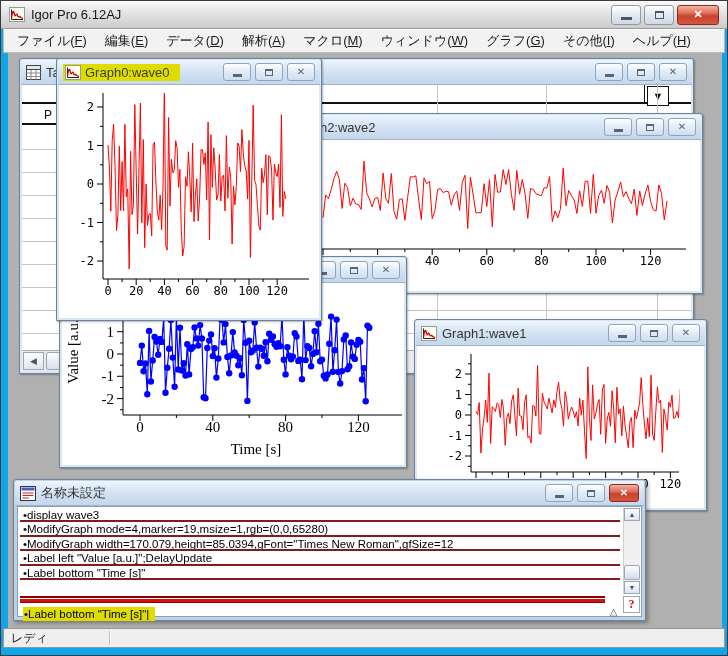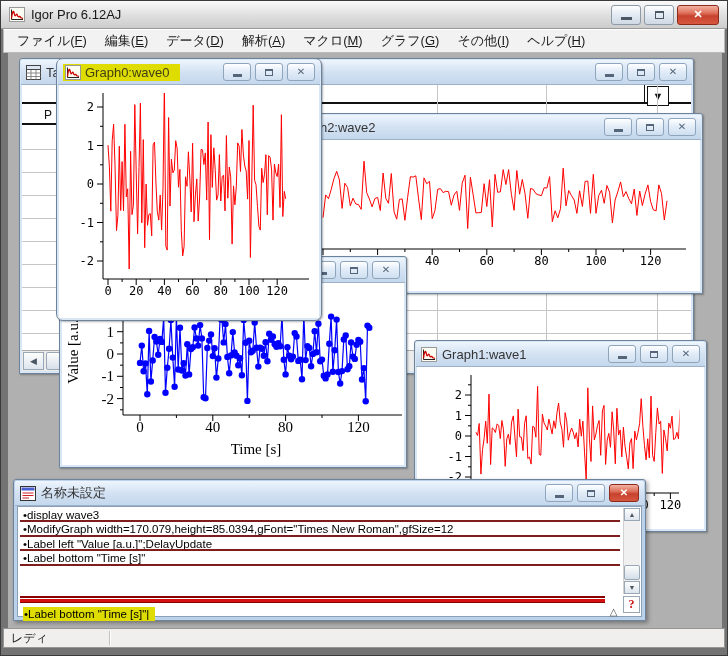--- a/index.html
+++ b/index.html
@@ -1,19 +1,19 @@
 <!DOCTYPE html>
 <html><head>
 <meta charset="utf-8">
 <style>
   * { margin:0; padding:0; box-sizing:border-box; }
   html,body { background:#e8e8e8; }
   .app {
     position:relative; width:728px; height:656px;
-    background:#737373; border:1px solid #3a3a3a; overflow:hidden;
+    background:#0ea5e9; border:1px solid #3a3a3a; overflow:hidden;
     font-family:"Liberation Sans", sans-serif; -webkit-font-smoothing:antialiased;
   }
   
   .main-titlebar {
     position:absolute; left:0; top:0; right:0; height:28px;
     background:linear-gradient(#fafafa,#dedede 55%,#cccccc);
     border-bottom:1px solid #9a9a9a; display:flex; align-items:center; padding:0 8px;
   }
   .main-titlebar .appttl { font-size:13px; color:#161616; margin-left:6px; }
   .main-btns { margin-left:auto; display:flex; gap:3px; }
@@ -127,20 +127,21 @@
       <div class="mbtn red">✕</div>
     </div>
   </div>
 
   <div class="menubar">
       <div class="menu-item"><span>ファイル(</span><span class="acc">F</span><span>)</span></div>
       <div class="menu-item"><span>編集(</span><span class="acc">E</span><span>)</span></div>
       <div class="menu-item"><span>データ(</span><span class="acc">D</span><span>)</span></div>
       <div class="menu-item"><span>解析(</span><span class="acc">A</span><span>)</span></div>
       <div class="menu-item"><span>マクロ(</span><span class="acc">M</span><span>)</span></div>
+      <div class="menu-item"><span>ウィンドウ(</span><span class="acc">W</span><span>)</span></div>
       <div class="menu-item"><span>グラフ(</span><span class="acc">G</span><span>)</span></div>
       <div class="menu-item"><span>その他(</span><span class="acc">I</span><span>)</span></div>
       <div class="menu-item"><span>ヘルプ(</span><span class="acc">H</span><span>)</span></div>
     </div>
 
   <div class="client">
 
     <div class="win" style="left:11px; top:5px; width:675px; height:316px; z-index:1;">
       <div class="tbar">
         <span>
@@ -427,21 +428,21 @@
               <circle cx="301.9" cy="85.1" r="3.2" fill="#0000ff"></circle>
               <circle cx="303.7" cy="118.2" r="3.2" fill="#0000ff"></circle>
               <circle cx="305.5" cy="42.6" r="3.2" fill="#0000ff"></circle>
               <circle cx="307.3" cy="44.8" r="3.2" fill="#0000ff"></circle>
             </g>
             <text x="16" y="66" text-anchor="middle" transform="rotate(-90 16 66)">Value [a.u.]</text>
             <text x="194" y="171" text-anchor="middle">Time [s]</text>
           </svg></div>
     </div>
 
-    <div class="win" style="left:48px; top:5px; width:266px; height:263px; z-index:4;border-radius:7px;">
+    <div class="win" style="left:48px; top:5px; width:266px; height:263px; z-index:4;">
       <div class="tbar">
         <span class="hl-title">
           <span>
               <svg width="16" height="15" viewBox="0 0 16 15" style="display:block">
                 <rect x="0.5" y="0.5" width="15" height="14" fill="#fffef2" stroke="#999"></rect>
                 <path d="M2.5 12.5 V2.5 M2.5 12.5 H14" stroke="#222" fill="none"></path>
                 <path d="M2.5 11.5 C3.5 3.5 4.5 2.5 5.5 7.5 C6.5 11.5 7.5 4.5 8.5 8.5 C9.5 11.7 10.5 7.5 11.5 10.5 L14 11.5" stroke="#cc0000" stroke-width="1.3" fill="none"></path>
               </svg>
             </span>
           <span class="ttl">Graph0:wave0</span>
@@ -494,21 +495,21 @@
             <line x1="41" y1="156.8" x2="44" y2="156.8" stroke="#000"></line>
             <line x1="41" y1="118.3" x2="44" y2="118.3" stroke="#000"></line>
             <line x1="41" y1="79.8" x2="44" y2="79.8" stroke="#000"></line>
             <line x1="41" y1="41.3" x2="44" y2="41.3" stroke="#000"></line>
             <g clip-path="url(#clip_graph0)">
               <polyline points="49.0,60.1 50.4,81.8 51.8,126.2 53.2,55.8 54.6,39.2 56.0,80.2 57.5,145.7 58.9,130.4 60.3,61.2 61.7,125.5 63.1,76.6 64.5,125.8 65.9,39.3 67.3,111.8 68.7,103.8 70.2,184.0 71.6,66.3 73.0,129.6 74.4,120.2 75.8,19.6 77.2,86.7 78.6,148.9 80.0,82.5 81.4,18.1 82.8,137.8 84.3,54.6 85.7,162.7 87.1,99.1 88.5,140.3 89.9,129.4 91.3,128.6 92.7,150.8 94.1,59.9 95.5,57.0 96.9,97.0 98.3,126.4 99.8,135.1 101.2,110.1 102.6,145.0 104.0,103.2 105.4,-2.4 106.8,161.0 108.2,165.1 109.6,32.5 111.0,121.1 112.4,74.2 113.9,87.8 115.3,84.9 116.7,55.7 118.1,63.0 119.5,102.2 120.9,84.4 122.3,145.5 123.7,170.9 125.1,161.5 126.5,91.8 128.0,101.3 129.4,66.8 130.8,93.0 132.2,126.9 133.6,58.2 135.0,136.6 136.4,109.9 137.8,93.9 139.2,136.0 140.6,113.0 142.1,64.4 143.5,64.8 144.9,79.5 146.3,67.9 147.7,115.1 149.1,37.0 150.5,154.7 151.9,49.7 153.3,102.4 154.8,62.8 156.2,84.4 157.6,115.1 159.0,110.1 160.4,69.6 161.8,116.0 163.2,91.8 164.6,90.1 166.0,125.9 167.4,50.6 168.8,113.2 170.3,82.0 171.7,91.8 173.1,159.1 174.5,100.9 175.9,119.8 177.3,101.6 178.7,57.9 180.1,60.9 181.5,86.5 182.9,44.5 184.4,70.1 185.8,81.0 187.2,86.0 188.6,114.1 190.0,55.5 191.4,172.5 192.8,94.9 194.2,20.2 195.6,95.3 197.0,99.7 198.5,121.7 199.9,141.4 201.3,145.1 202.7,83.3 204.1,97.6 205.5,89.5 206.9,69.7 208.3,129.8 209.7,70.6 211.1,72.2 212.6,85.1 214.0,135.1 215.4,79.0 216.8,87.9 218.2,91.6 219.6,79.0 221.0,122.4 222.4,29.7 223.8,131.5 225.3,106.4 226.7,113.8" fill="none" stroke="#ff0000" stroke-width="1"></polyline>
             </g>
           </svg></div>
     </div>
 
-    <div class="win" style="left:406px; top:266px; width:293px; height:192px; z-index:5;margin-top:21px;">
+    <div class="win" style="left:406px; top:266px; width:293px; height:192px; z-index:5;">
       <div class="tbar">
         <span>
             <svg width="16" height="15" viewBox="0 0 16 15" style="display:block">
               <rect x="0.5" y="0.5" width="15" height="14" fill="#fffef2" stroke="#999"></rect>
               <path d="M2.5 12.5 V2.5 M2.5 12.5 H14" stroke="#222" fill="none"></path>
               <path d="M2.5 11.5 C3.5 3.5 4.5 2.5 5.5 7.5 C6.5 11.5 7.5 4.5 8.5 8.5 C9.5 11.7 10.5 7.5 11.5 10.5 L14 11.5" stroke="#cc0000" stroke-width="1.3" fill="none"></path>
             </svg>
           </span>
         <span class="ttl">Graph1:wave1</span>
         <div class="wbtns">
@@ -584,20 +585,21 @@
             </div>
           <div class="wbtn">
               <span class="box"></span>
             </div>
           <div class="wbtn red">✕</div>
         </div>
       </div>
       <div class="cmdbody">
         <div class="history">
             <div class="hist-line">•display wave3</div>
+            <div class="hist-line">•ModifyGraph mode=4,marker=19,msize=1,rgb=(0,0,65280)</div>
             <div class="hist-line">•ModifyGraph width=170.079,height=85.0394,gFont="Times New Roman",gfSize=12</div>
             <div class="hist-line">•Label left "Value [a.u.]";DelayUpdate</div>
             <div class="hist-line">•Label bottom "Time [s]"</div>
           </div>
         <div class="vscroll">
           <div class="vs-up">▲</div>
           <div class="vs-thumb"></div>
           <div class="vs-down">▼</div>
         </div>
         <div class="help-btn">?</div>

